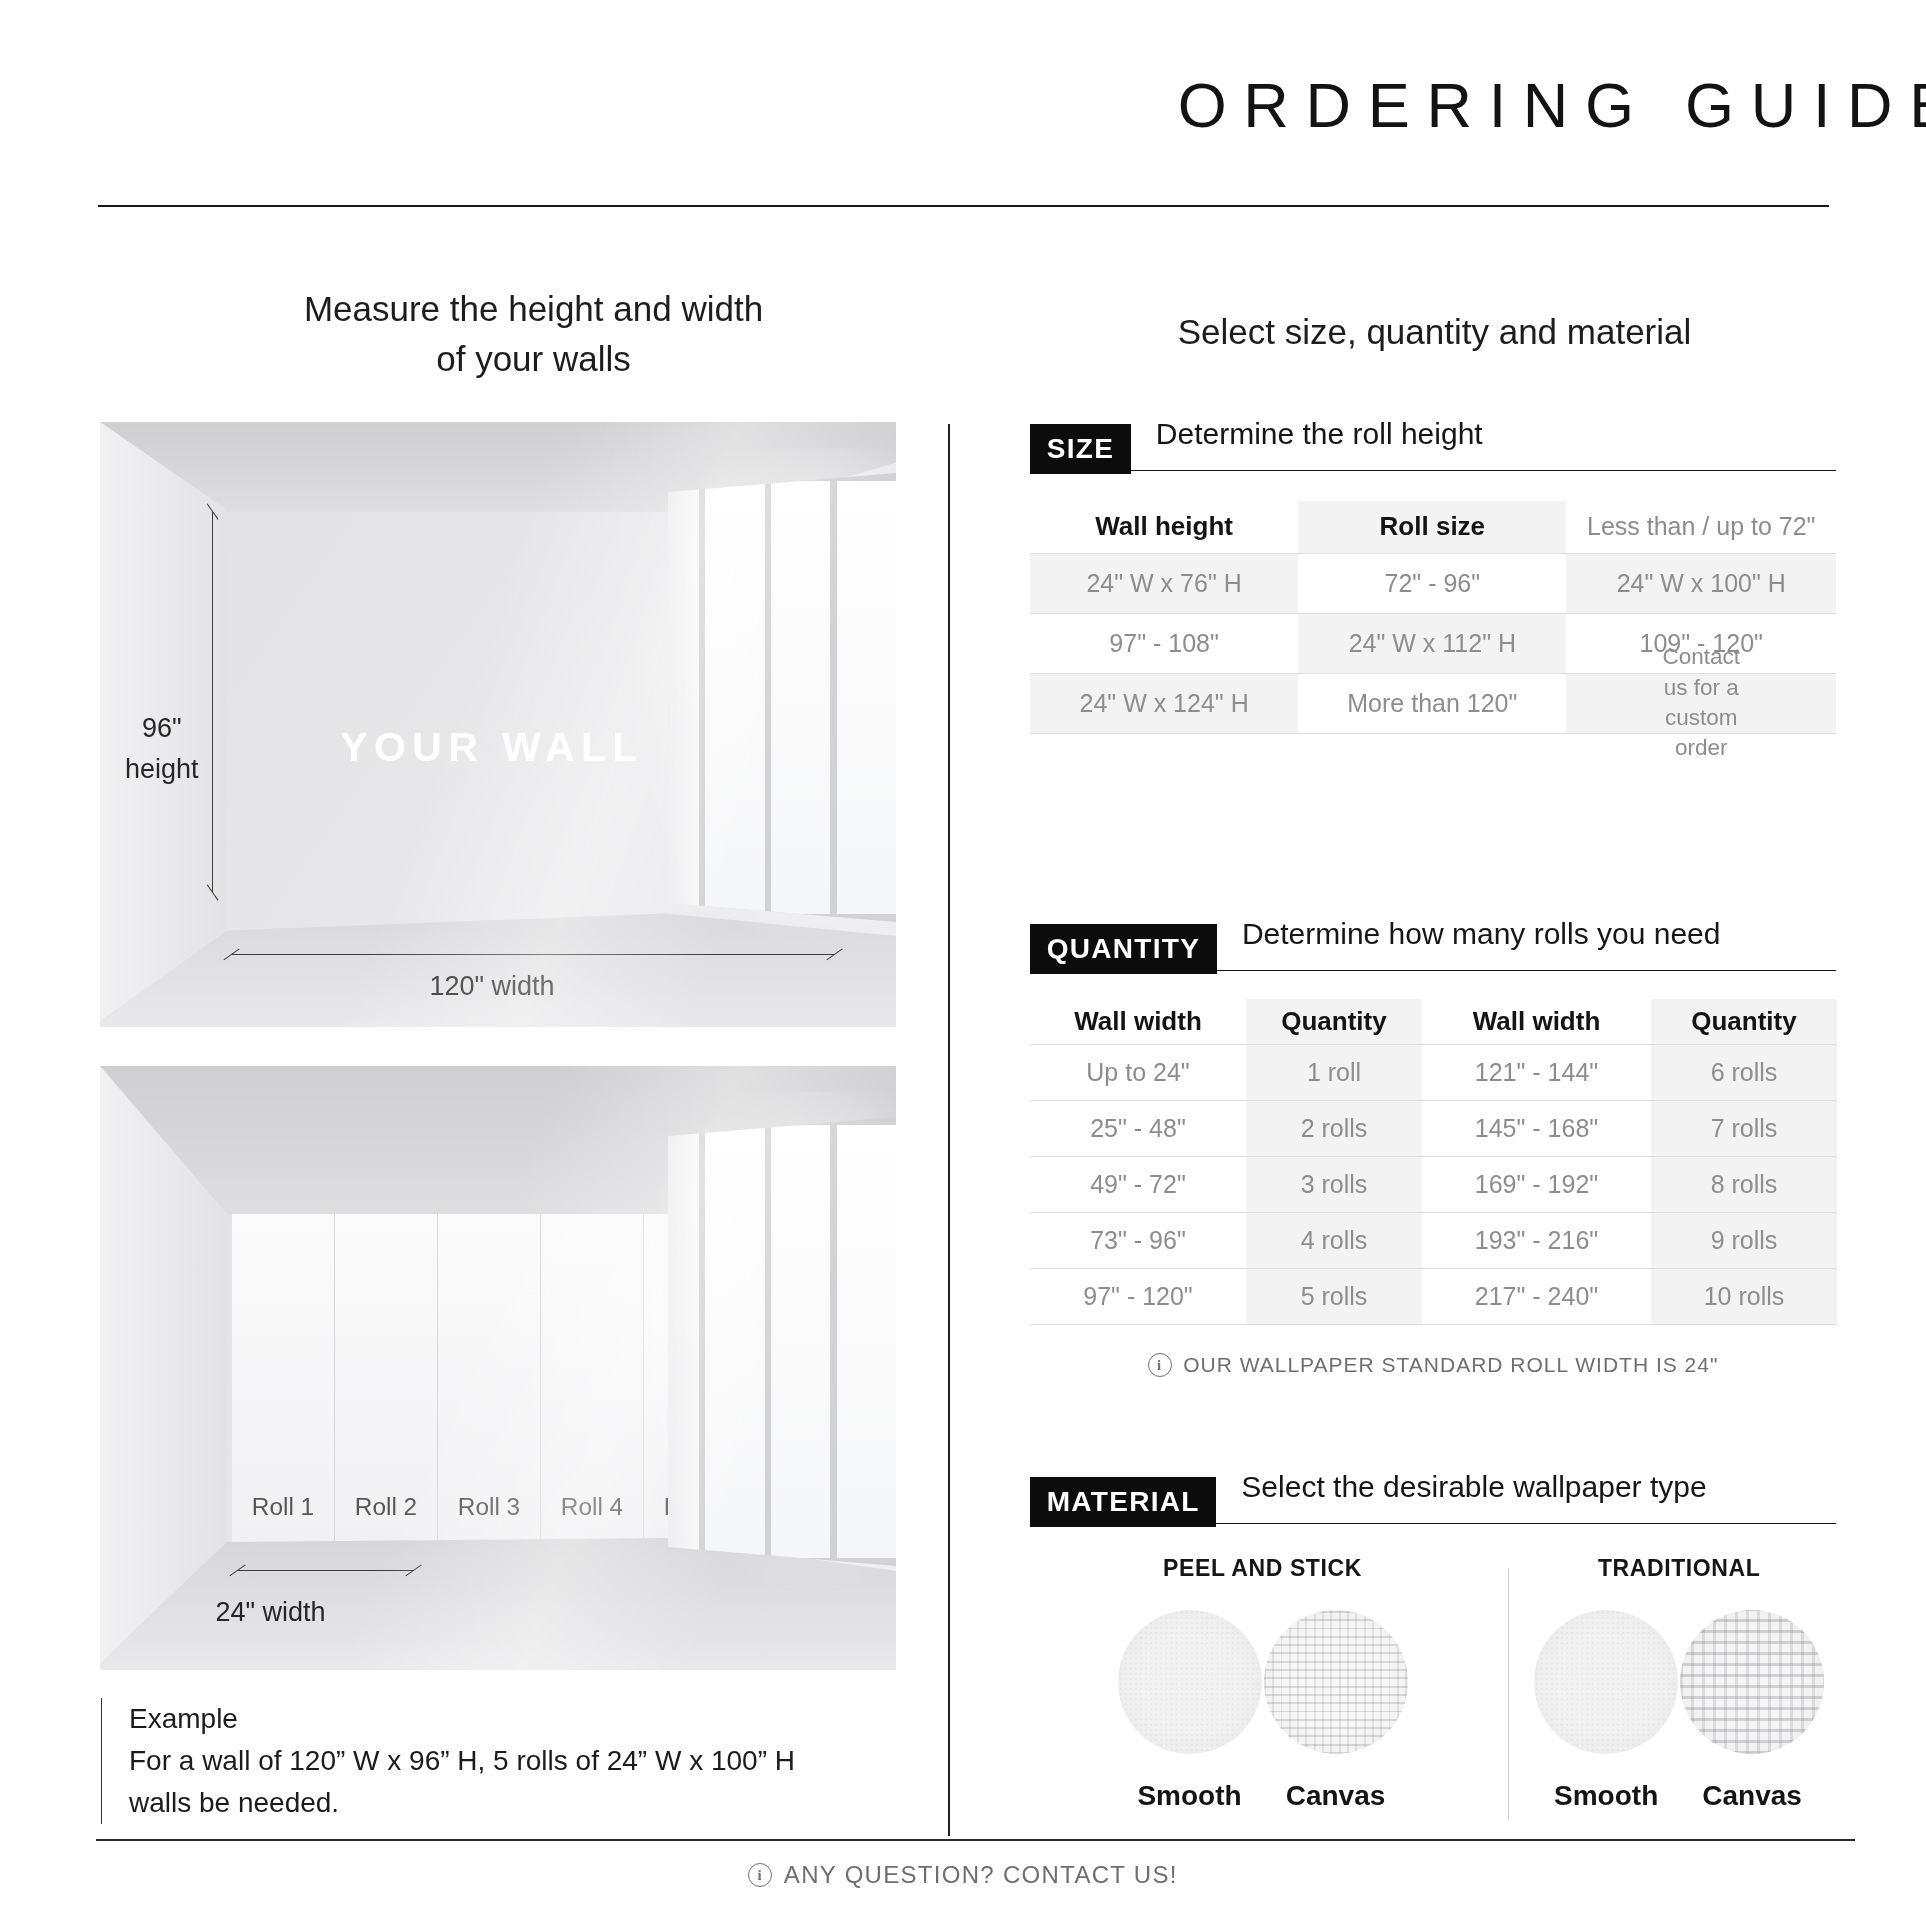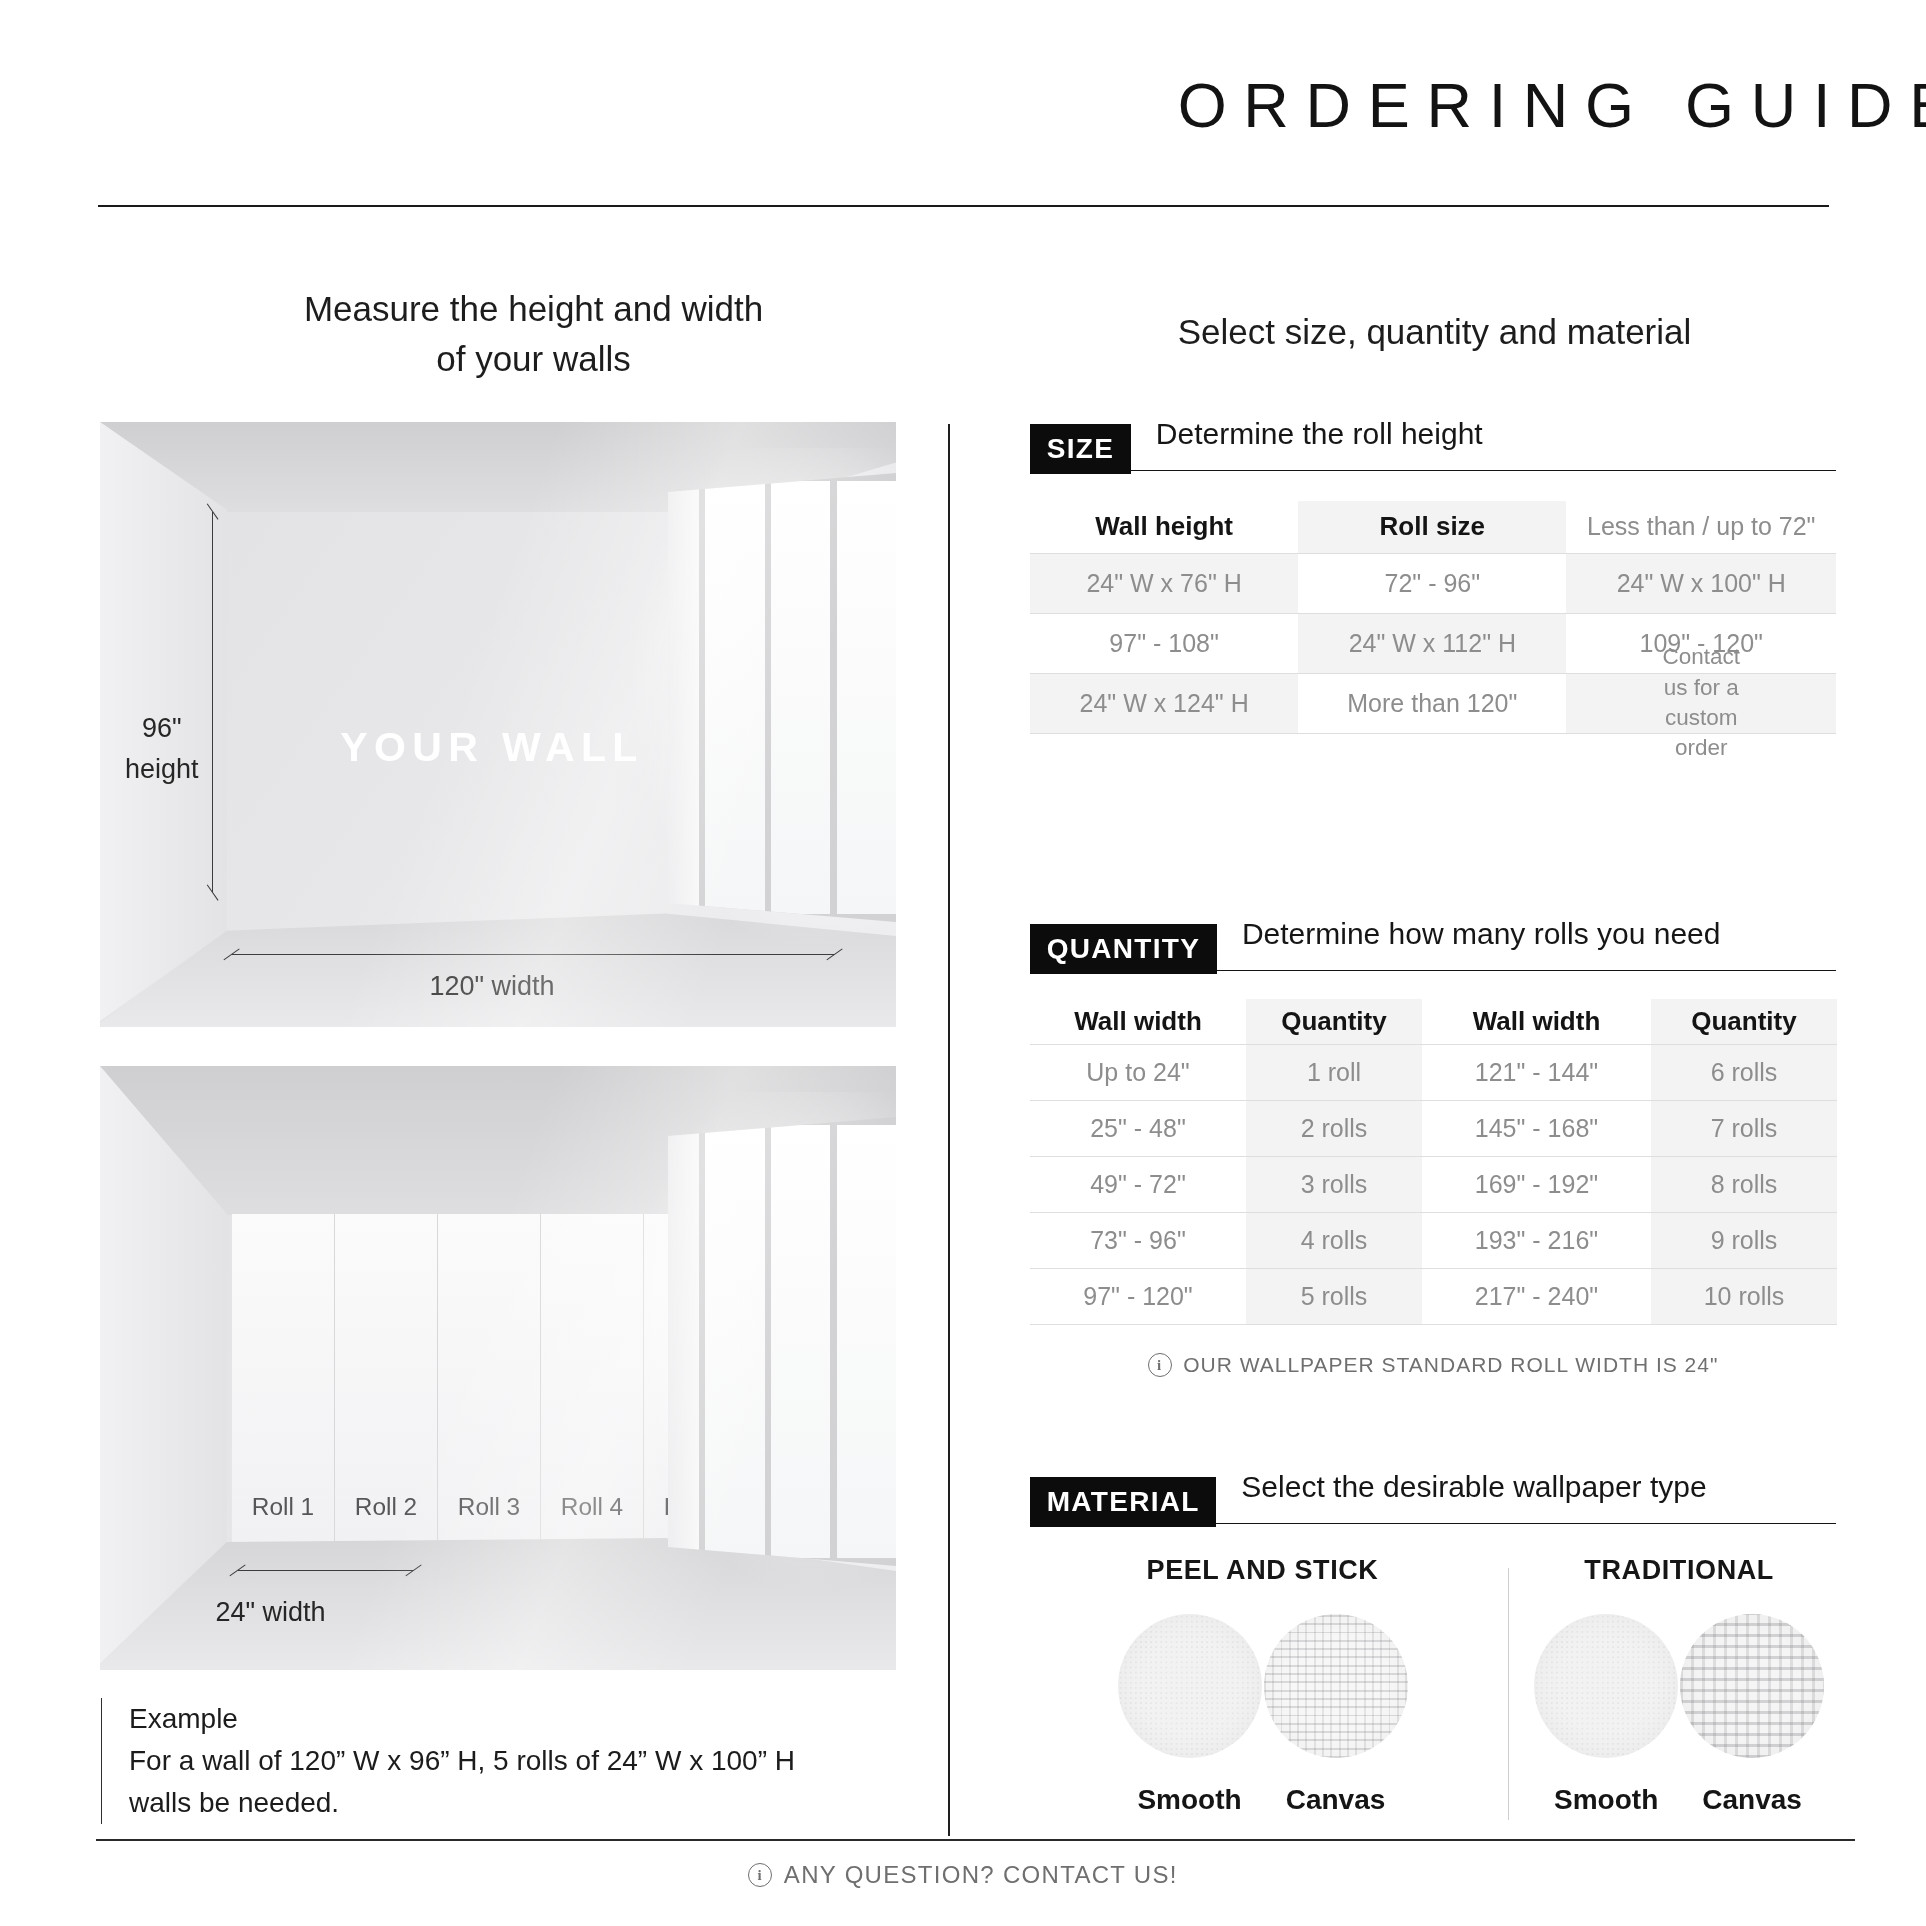--- a/index.html
+++ b/index.html
@@ -102,21 +102,21 @@
   .info-icon{display:inline-flex;align-items:center;justify-content:center;flex:0 0 auto;
     width:22px;height:22px;border:1.9px solid #6f6f6f;border-radius:50%;
     font-size:14.8px;font-weight:700;color:#6f6f6f;font-family:"Liberation Serif",serif;}
 
   
   .mat-groups{margin-top:31px;display:flex;}
   .mat-group{display:flex;flex-direction:column;align-items:center;}
   .mat-group.g1{flex:0 0 465px;}
   .mat-group.g2{flex:1;}
   .mat-divider{flex:0 0 1.3px;background:#cfcfcf;margin:13px 13px 0 13px;height:252px;}
-  .mat-name{font-size:27px;font-weight:700;letter-spacing:0.6px;color:#161616;}
+  .mat-name{font-size:23px;font-weight:700;letter-spacing:0.6px;color:#161616;}
   .sw-row{display:flex;gap:2px;margin-top:28px;}
   .sw-item{display:flex;flex-direction:column;align-items:center;}
   .sw{width:144px;height:144px;border-radius:50%;box-shadow:inset 0 0 32px rgba(0,0,0,0.04);}
   .sw-label{margin-top:26px;font-size:28px;font-weight:700;color:#151515;}
   .tex-smooth{background-color:#f2f2f3;
     background-image:radial-gradient(rgba(0,0,0,0.05) 0.6px,transparent 1px);background-size:5.1px 5.1px;}
   .tex-fabric{background-color:#f3f3f4;
     background-image:repeating-linear-gradient(0deg,rgba(120,120,125,0.12) 0 1.3px,transparent 1.3px 4.5px),
     repeating-linear-gradient(90deg,rgba(120,120,125,0.12) 0 1.3px,transparent 1.3px 4.5px);}
   .tex-canvas{background-color:#f7f7f8;

